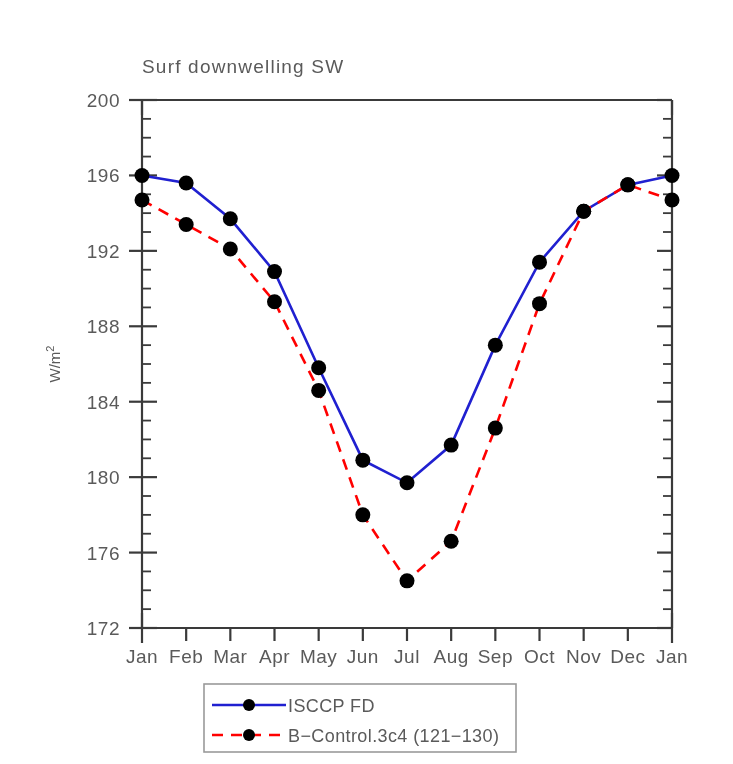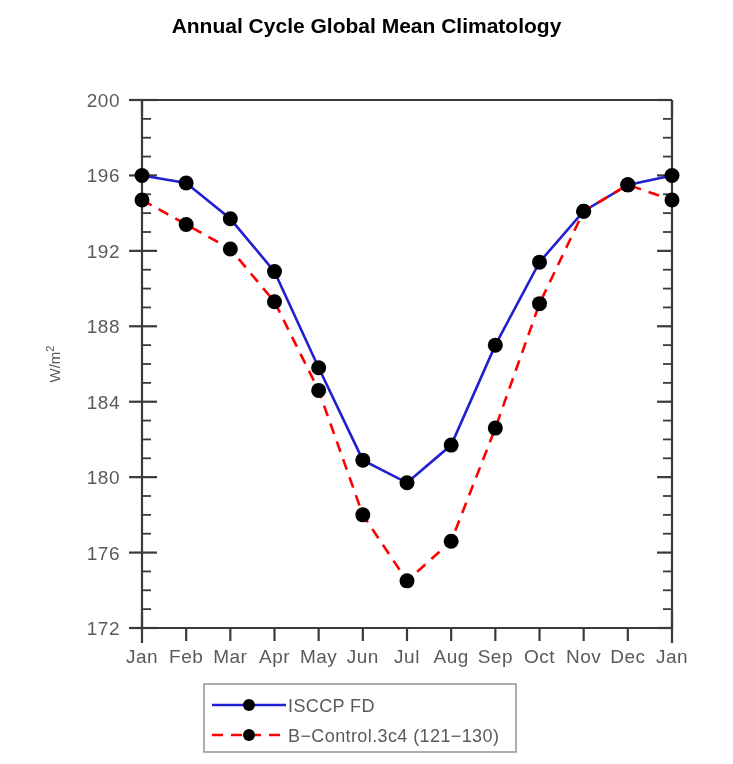--- a/index.html
+++ b/index.html
@@ -66,22 +66,22 @@
     font-size: 18px;
     fill: #5a5a5a;
     letter-spacing: 0.4px;
   }
 </style>
 </head>
 <body>
 
 <div id="figure">
 
-  <div class="chart-title">Annual Cycle Global Mean Climatology</div>
-
+
+  <div class="chart-subtitle">Surf downwelling SW</div>
 
   <svg class="plot" viewBox="0 0 733 764">
     <g id="axes-group">
         <line x1="142" y1="100" x2="672" y2="100" stroke="#3a3a3a" stroke-width="2.2"></line>
         <line x1="142" y1="628" x2="672" y2="628" stroke="#3a3a3a" stroke-width="2.2"></line>
         <line x1="142" y1="100" x2="142" y2="628" stroke="#3a3a3a" stroke-width="2.2"></line>
         <line x1="672" y1="100" x2="672" y2="628" stroke="#3a3a3a" stroke-width="2.2"></line>
         <line x1="142" y1="628" x2="157" y2="628" stroke="#3a3a3a" stroke-width="2.2"></line>
         <line x1="657" y1="628" x2="672" y2="628" stroke="#3a3a3a" stroke-width="2.2"></line>
         <line x1="129" y1="628" x2="142" y2="628" stroke="#3a3a3a" stroke-width="2.2"></line>

